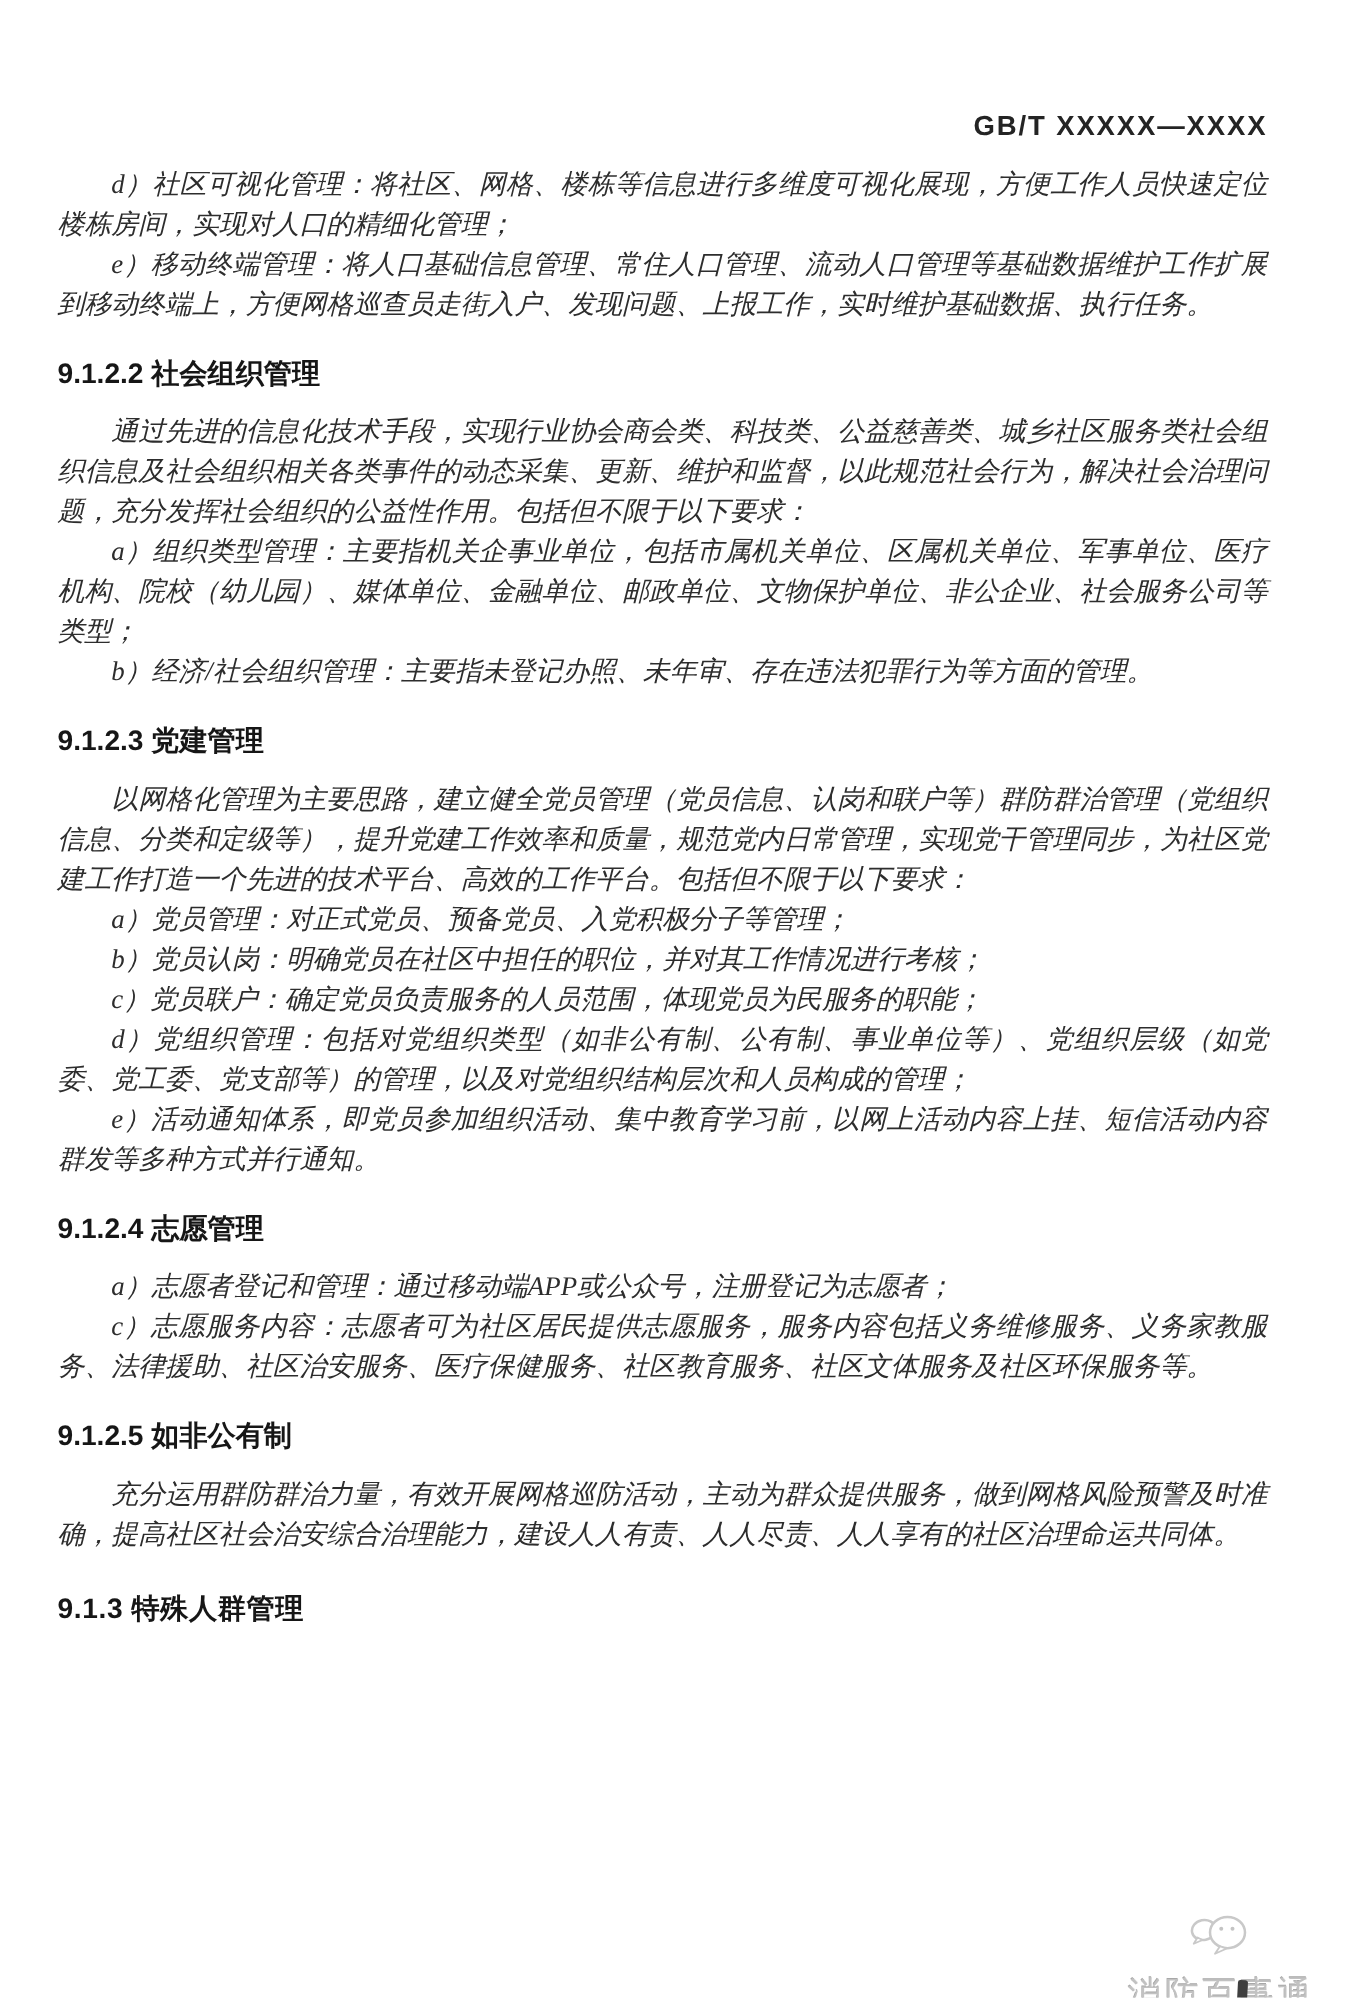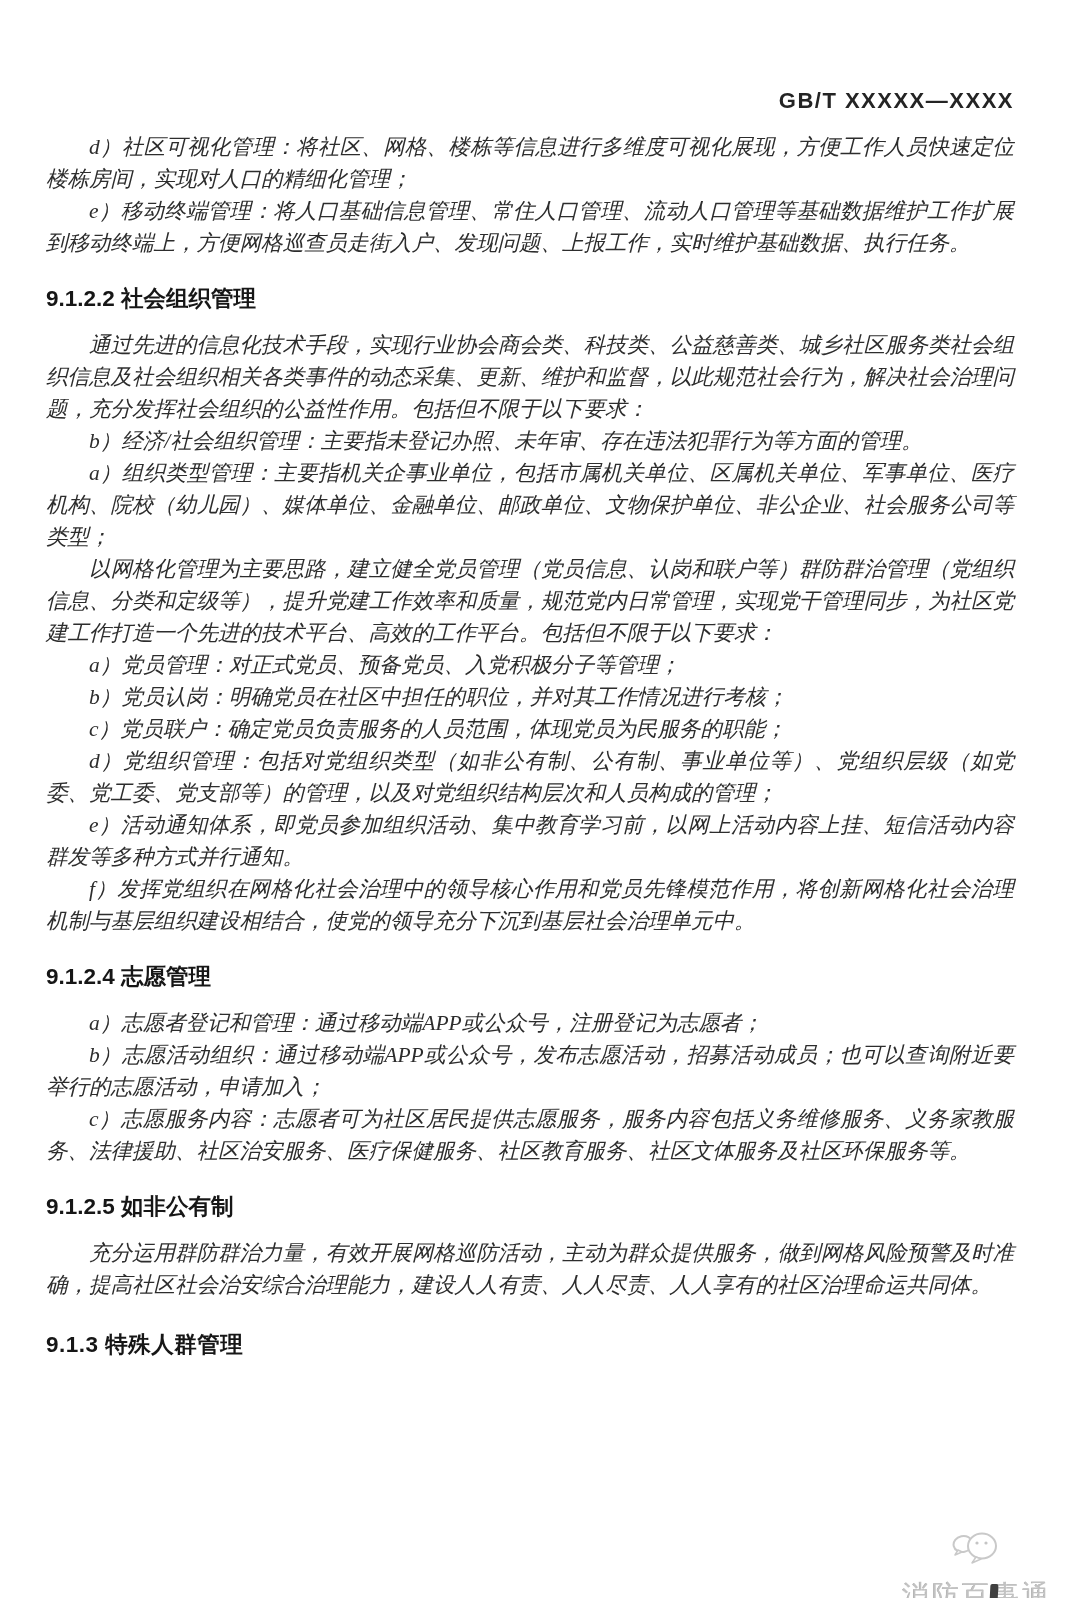--- a/index.html
+++ b/index.html
@@ -77,32 +77,31 @@
 </head>
 <body>
 
 <div class="page-header">GB/T XXXXX—XXXX</div>
 
 <div class="doc-body">
     <p class="list-item">d）社区可视化管理：将社区、网格、楼栋等信息进行多维度可视化展现，方便工作人员快速定位楼栋房间，实现对人口的精细化管理；</p>
     <p class="list-item">e）移动终端管理：将人口基础信息管理、常住人口管理、流动人口管理等基础数据维护工作扩展到移动终端上，方便网格巡查员走街入户、发现问题、上报工作，实时维护基础数据、执行任务。</p>
     <h3 class="heading">9.1.2.2 社会组织管理</h3>
     <p class="paragraph">通过先进的信息化技术手段，实现行业协会商会类、科技类、公益慈善类、城乡社区服务类社会组织信息及社会组织相关各类事件的动态采集、更新、维护和监督，以此规范社会行为，解决社会治理问题，充分发挥社会组织的公益性作用。包括但不限于以下要求：</p>
+    <p class="list-item">a）组织类型管理：主要指机关企事业单位，包括市属机关单位、区属机关单位、军事单位、医疗机构、院校（幼儿园）、媒体单位、金融单位、邮政单位、文物保护单位、非公企业、社会服务公司等类型；</p>
     <p class="list-item">b）经济/社会组织管理：主要指未登记办照、未年审、存在违法犯罪行为等方面的管理。</p>
-    <p class="list-item">a）组织类型管理：主要指机关企事业单位，包括市属机关单位、区属机关单位、军事单位、医疗机构、院校（幼儿园）、媒体单位、金融单位、邮政单位、文物保护单位、非公企业、社会服务公司等类型；</p>
+    <h3 class="heading">9.1.2.3 党建管理</h3>
     <p class="paragraph">以网格化管理为主要思路，建立健全党员管理（党员信息、认岗和联户等）群防群治管理（党组织信息、分类和定级等），提升党建工作效率和质量，规范党内日常管理，实现党干管理同步，为社区党建工作打造一个先进的技术平台、高效的工作平台。包括但不限于以下要求：</p>
     <p class="list-item">a）党员管理：对正式党员、预备党员、入党积极分子等管理；</p>
     <p class="list-item">b）党员认岗：明确党员在社区中担任的职位，并对其工作情况进行考核；</p>
     <p class="list-item">c）党员联户：确定党员负责服务的人员范围，体现党员为民服务的职能；</p>
     <p class="list-item">d）党组织管理：包括对党组织类型（如非公有制、公有制、事业单位等）、党组织层级（如党委、党工委、党支部等）的管理，以及对党组织结构层次和人员构成的管理；</p>
     <p class="list-item">e）活动通知体系，即党员参加组织活动、集中教育学习前，以网上活动内容上挂、短信活动内容群发等多种方式并行通知。</p>
-    <p class="list-item">f）发挥党组织在网格化社会治理中的领导核心作用和党员先锋模范作用，将创新网格化社会治理机制与基层组织建设相结合，使党的领导充分下沉到基层社会治理单元中。</p>
     <h3 class="heading">9.1.2.4 志愿管理</h3>
     <p class="list-item">a）志愿者登记和管理：通过移动端APP或公众号，注册登记为志愿者；</p>
-    <p class="list-item">b）志愿活动组织：通过移动端APP或公众号，发布志愿活动，招募活动成员；也可以查询附近要举行的志愿活动，申请加入；</p>
     <p class="list-item">c）志愿服务内容：志愿者可为社区居民提供志愿服务，服务内容包括义务维修服务、义务家教服务、法律援助、社区治安服务、医疗保健服务、社区教育服务、社区文体服务及社区环保服务等。</p>
     <h3 class="heading">9.1.2.5 如非公有制</h3>
     <p class="paragraph">充分运用群防群治力量，有效开展网格巡防活动，主动为群众提供服务，做到网格风险预警及时准确，提高社区社会治安综合治理能力，建设人人有责、人人尽责、人人享有的社区治理命运共同体。</p>
     <h3 class="heading-l3">9.1.3  特殊人群管理</h3>
   </div>
 
 <div class="watermark">
   <svg class="watermark-logo" width="50" height="44" viewBox="0 0 50 44" fill="none" xmlns="http://www.w3.org/2000/svg">
 
     <ellipse cx="11" cy="20" rx="9.5" ry="8" stroke="#c9c9c9" stroke-width="2" fill="#ffffff" transform="rotate(-12 11 20)"></ellipse>

